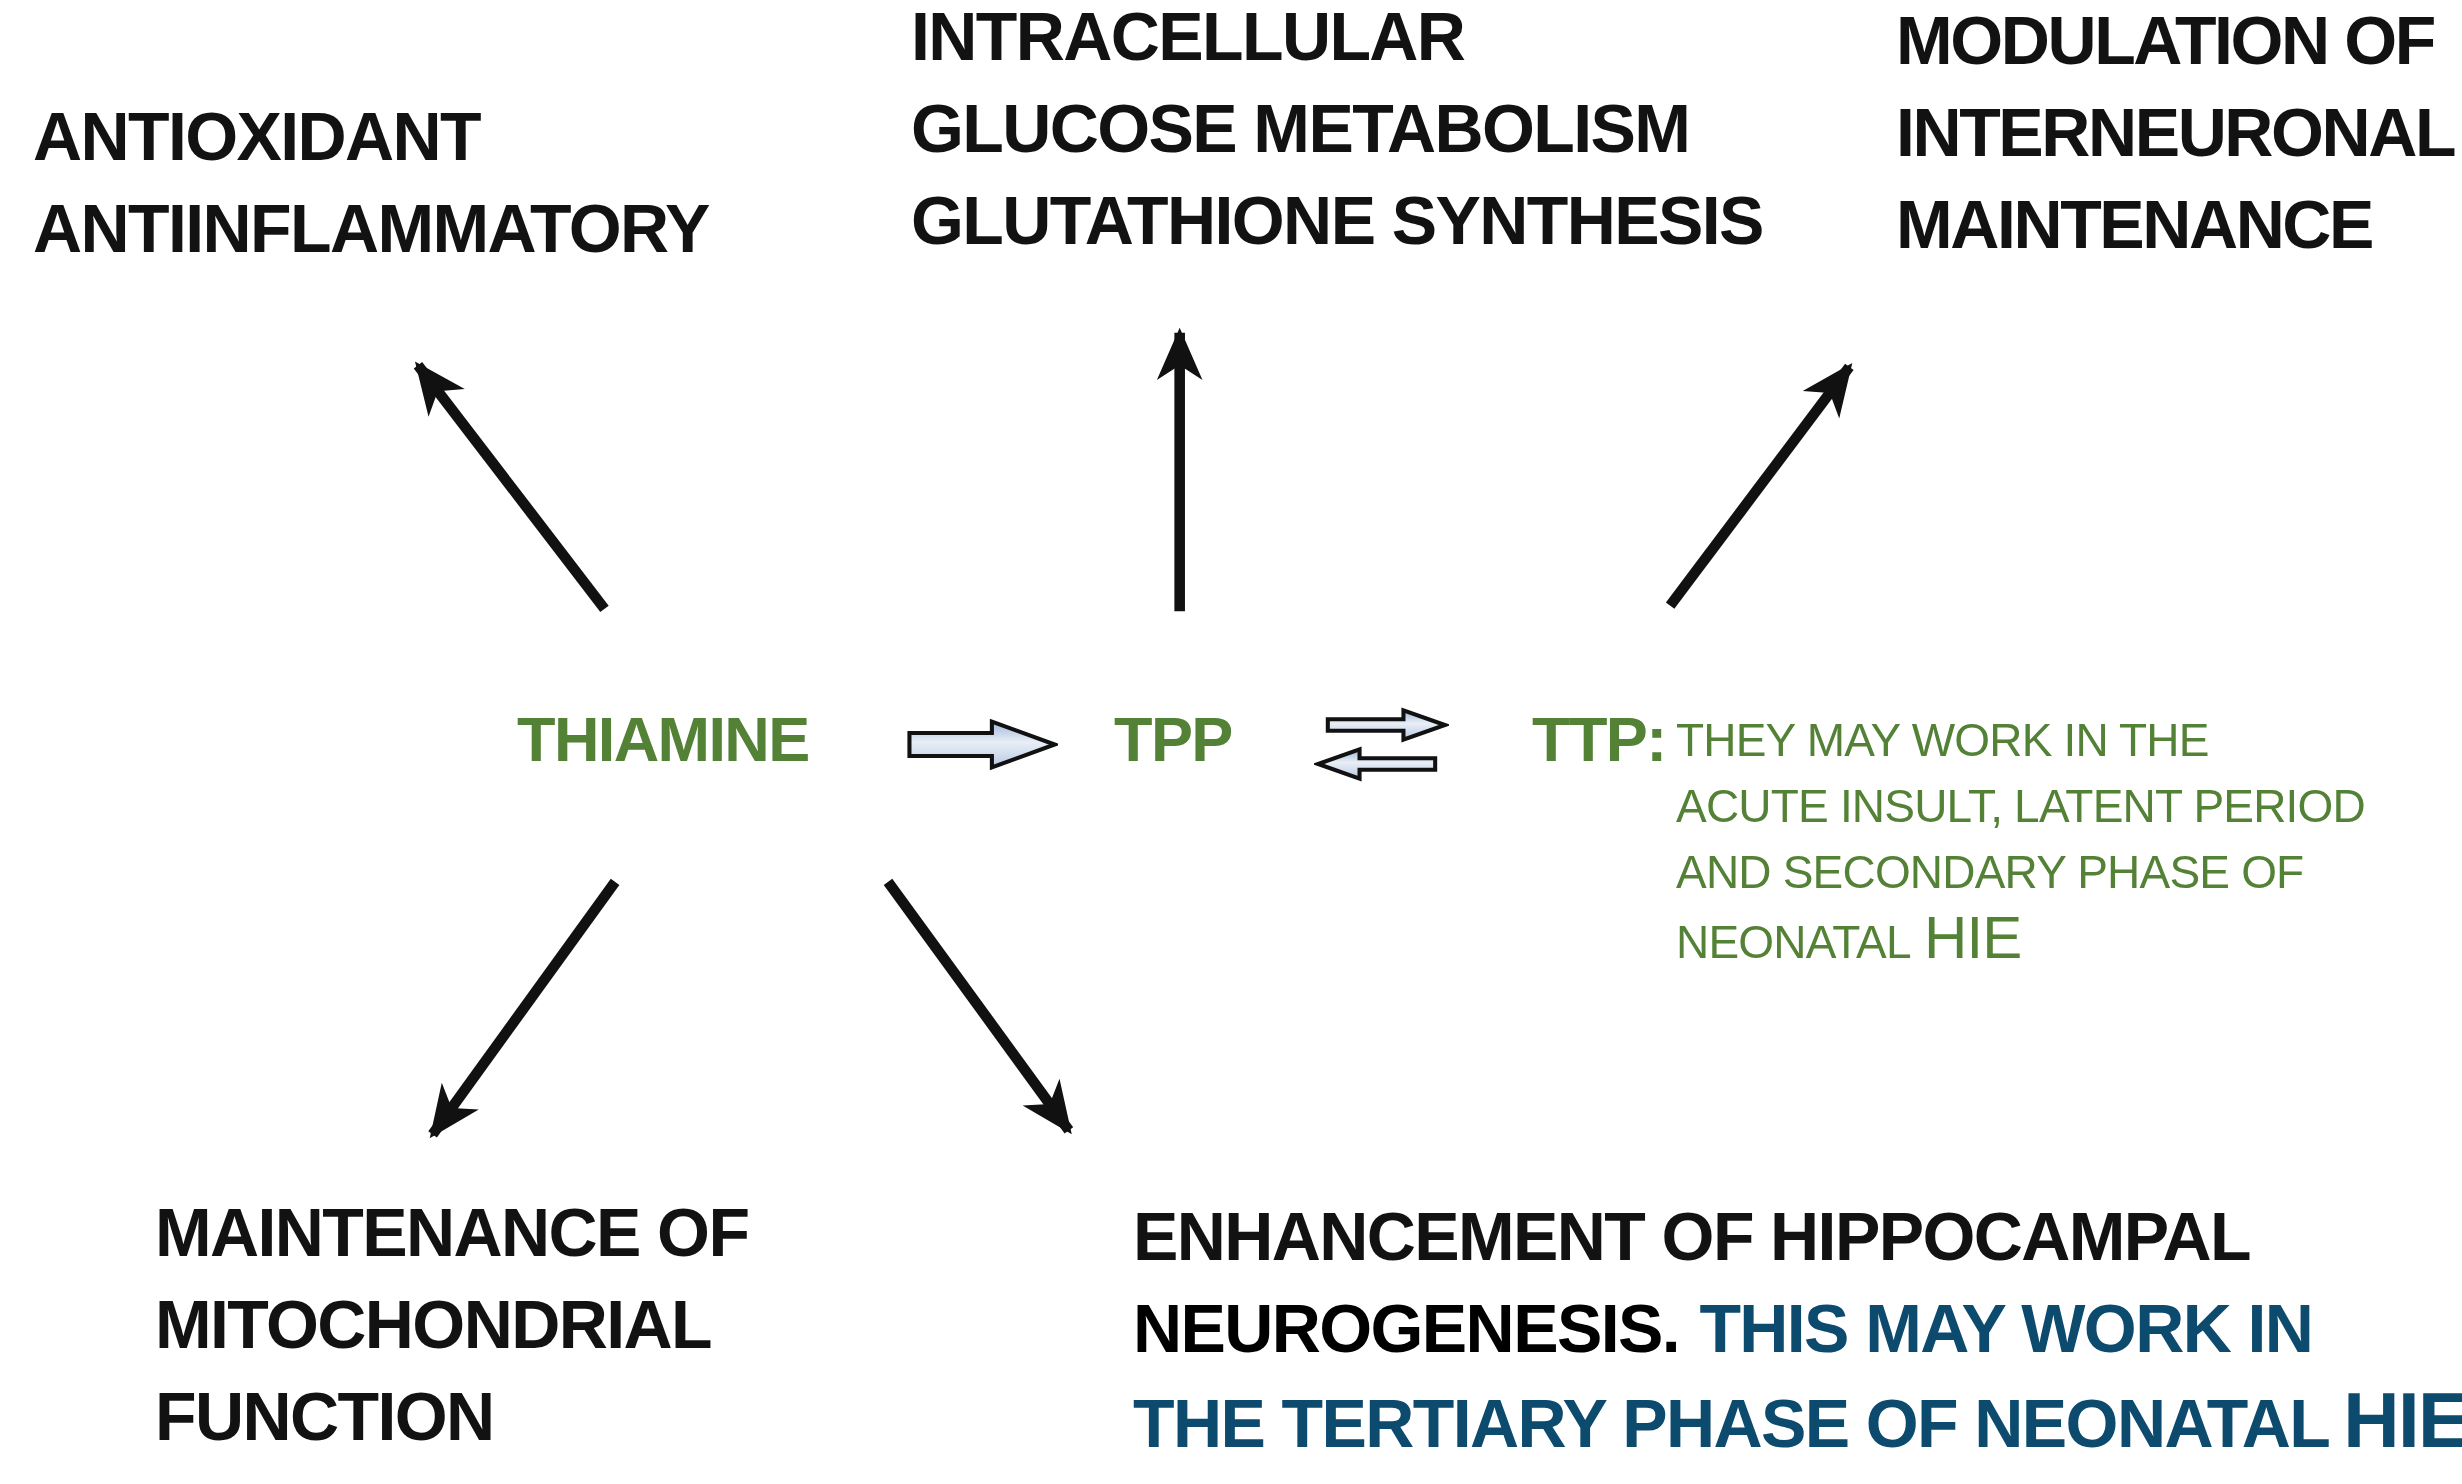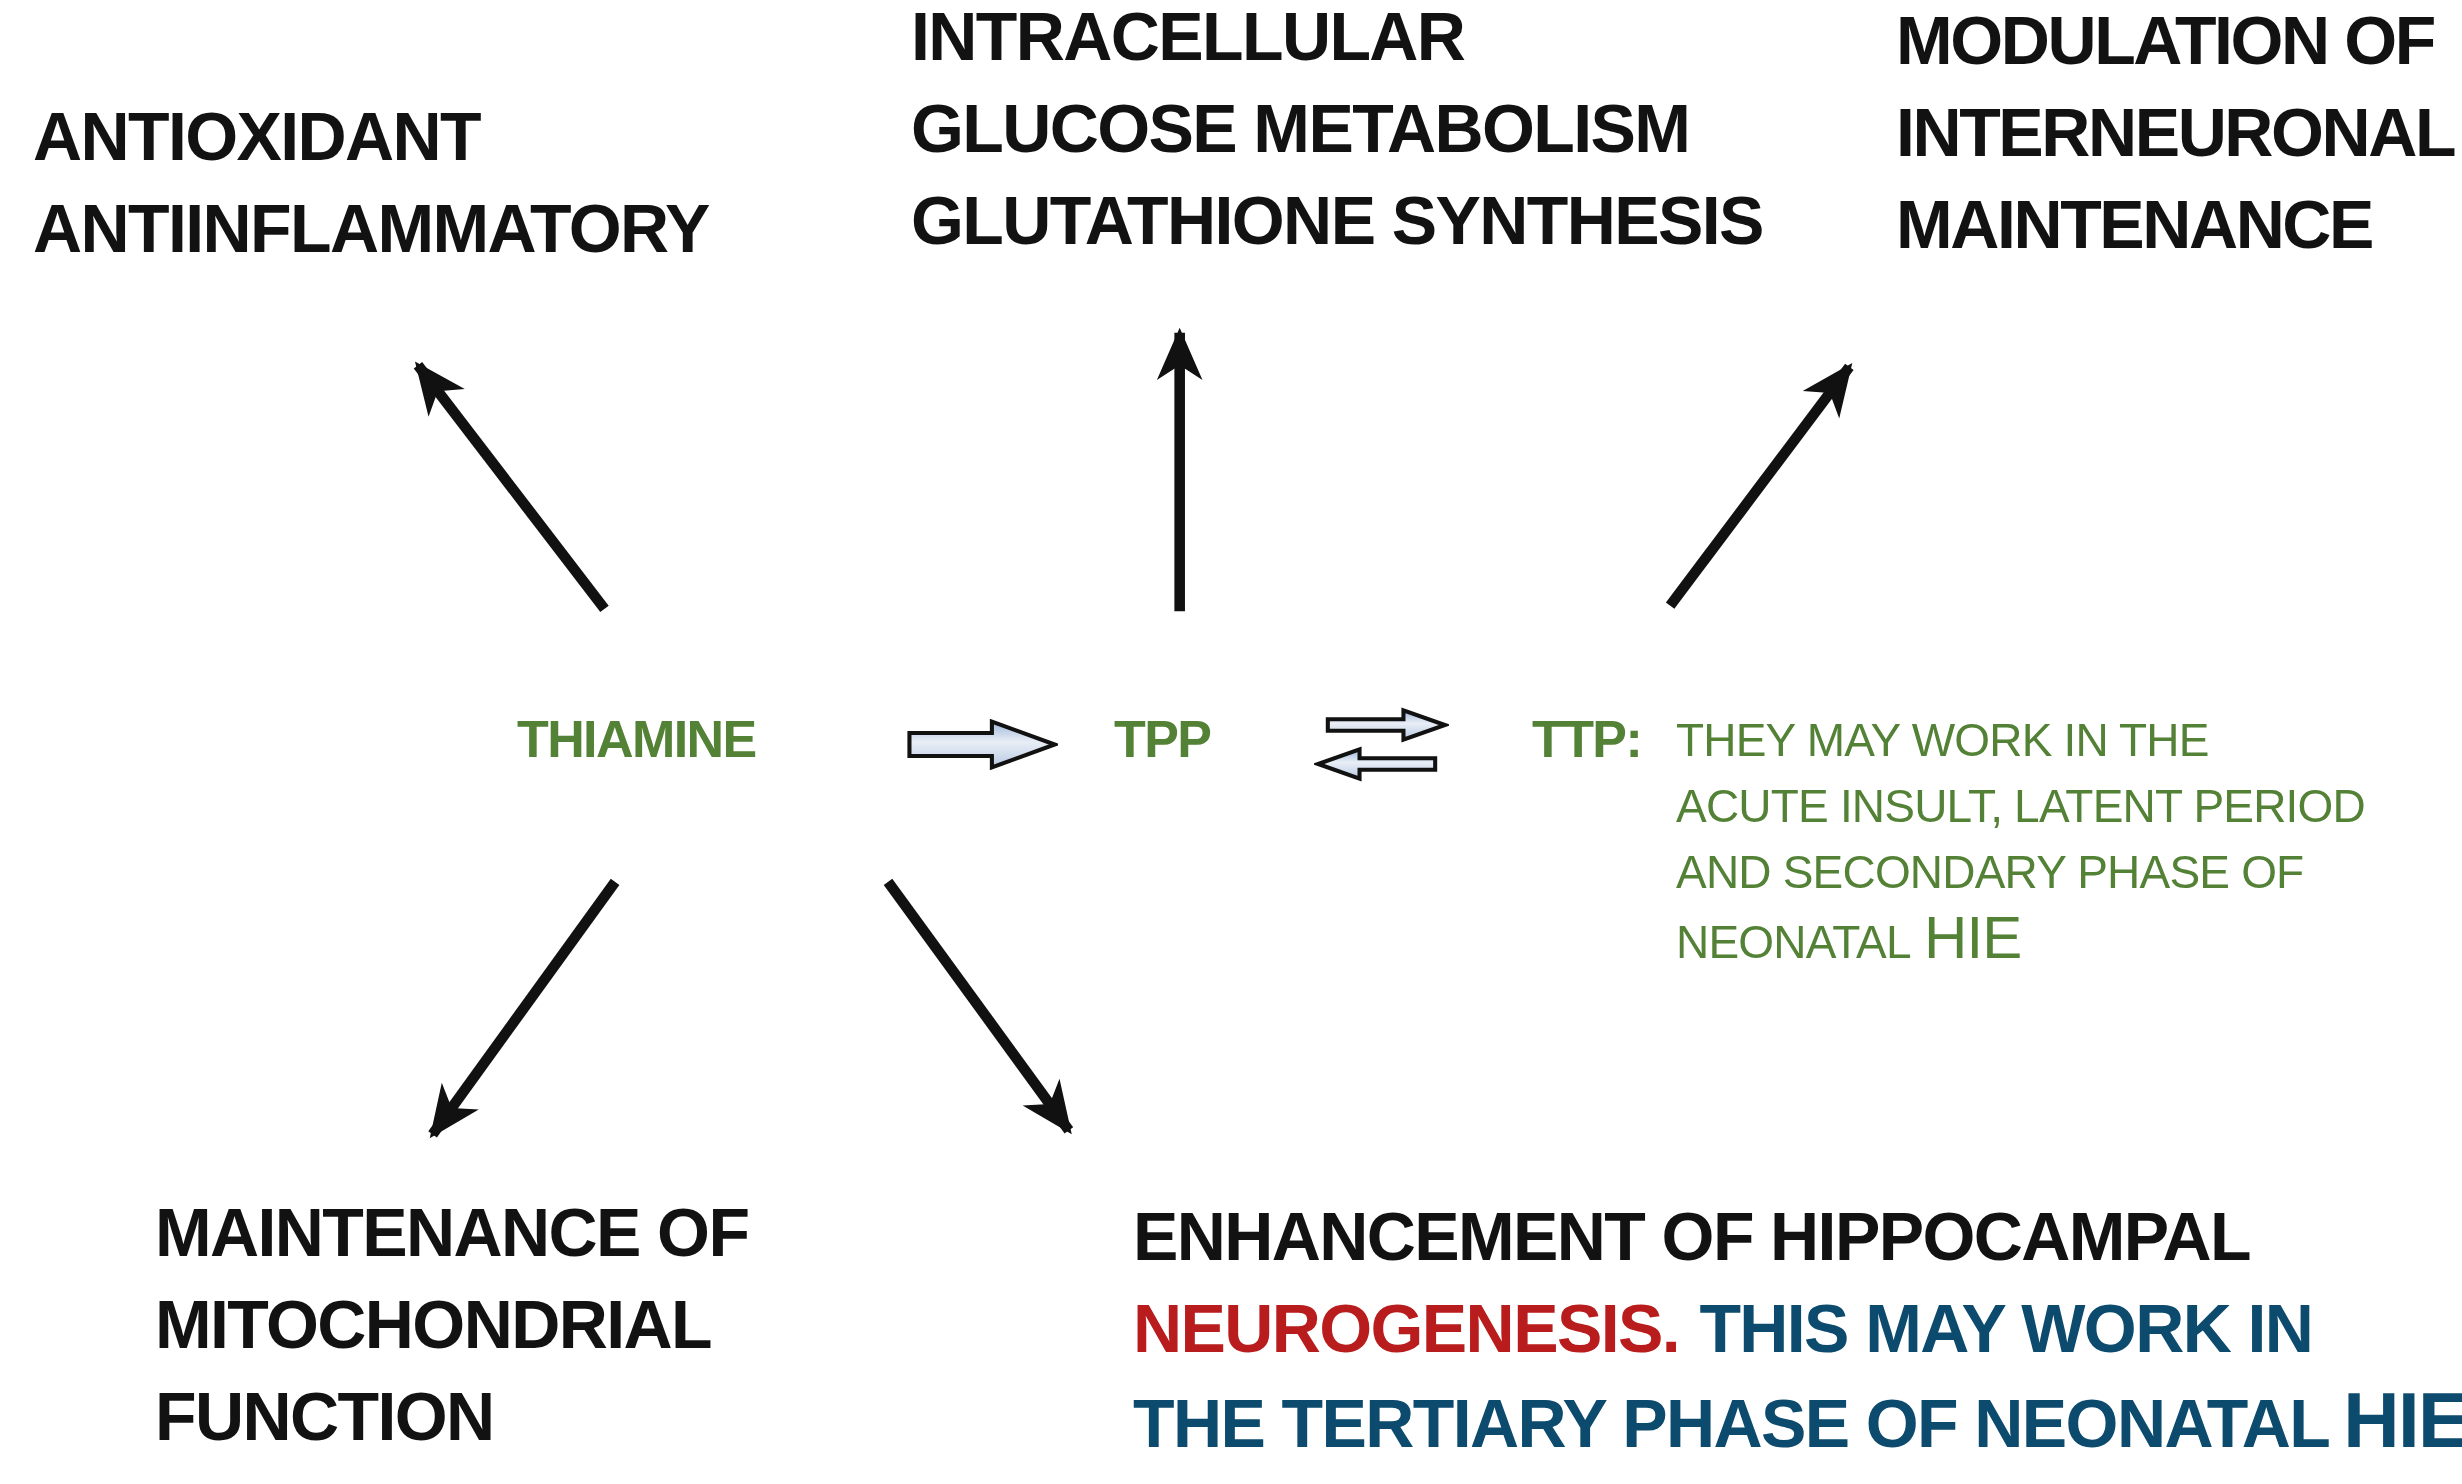--- a/index.html
+++ b/index.html
@@ -23,37 +23,37 @@
     line-height: 92px;
     letter-spacing: -1.6px;
     color: #121212;
     white-space: nowrap;
   }
   .blk div { white-space: nowrap; }
   .tr-blk { letter-spacing: -2.4px; }
   .center-word {
     position: absolute;
     font-weight: bold;
-    font-size: 52px;
+    font-size: 63px;
     line-height: 67px;
     letter-spacing: -1.6px;
     color: #538135;
     white-space: nowrap;
   }
   .note {
     position: absolute;
     font-weight: normal;
     font-size: 46px;
     line-height: 66px;
     letter-spacing: -0.8px;
     color: #538135;
     white-space: nowrap;
   }
   .green { color: #0c4a6e; text-align: right; }
-  .black { color: #b91c1c; }
+  .black { color: #000000; }
   .hie-big {
     font-size: 60px;
     margin-left: 0.22em;
   }
   .hie-big-bottom {
     font-size: 78px;
     margin-left: 0.18em;
   }
   .green-part { margin-left: 0.3em; }
   svg.overlay {

